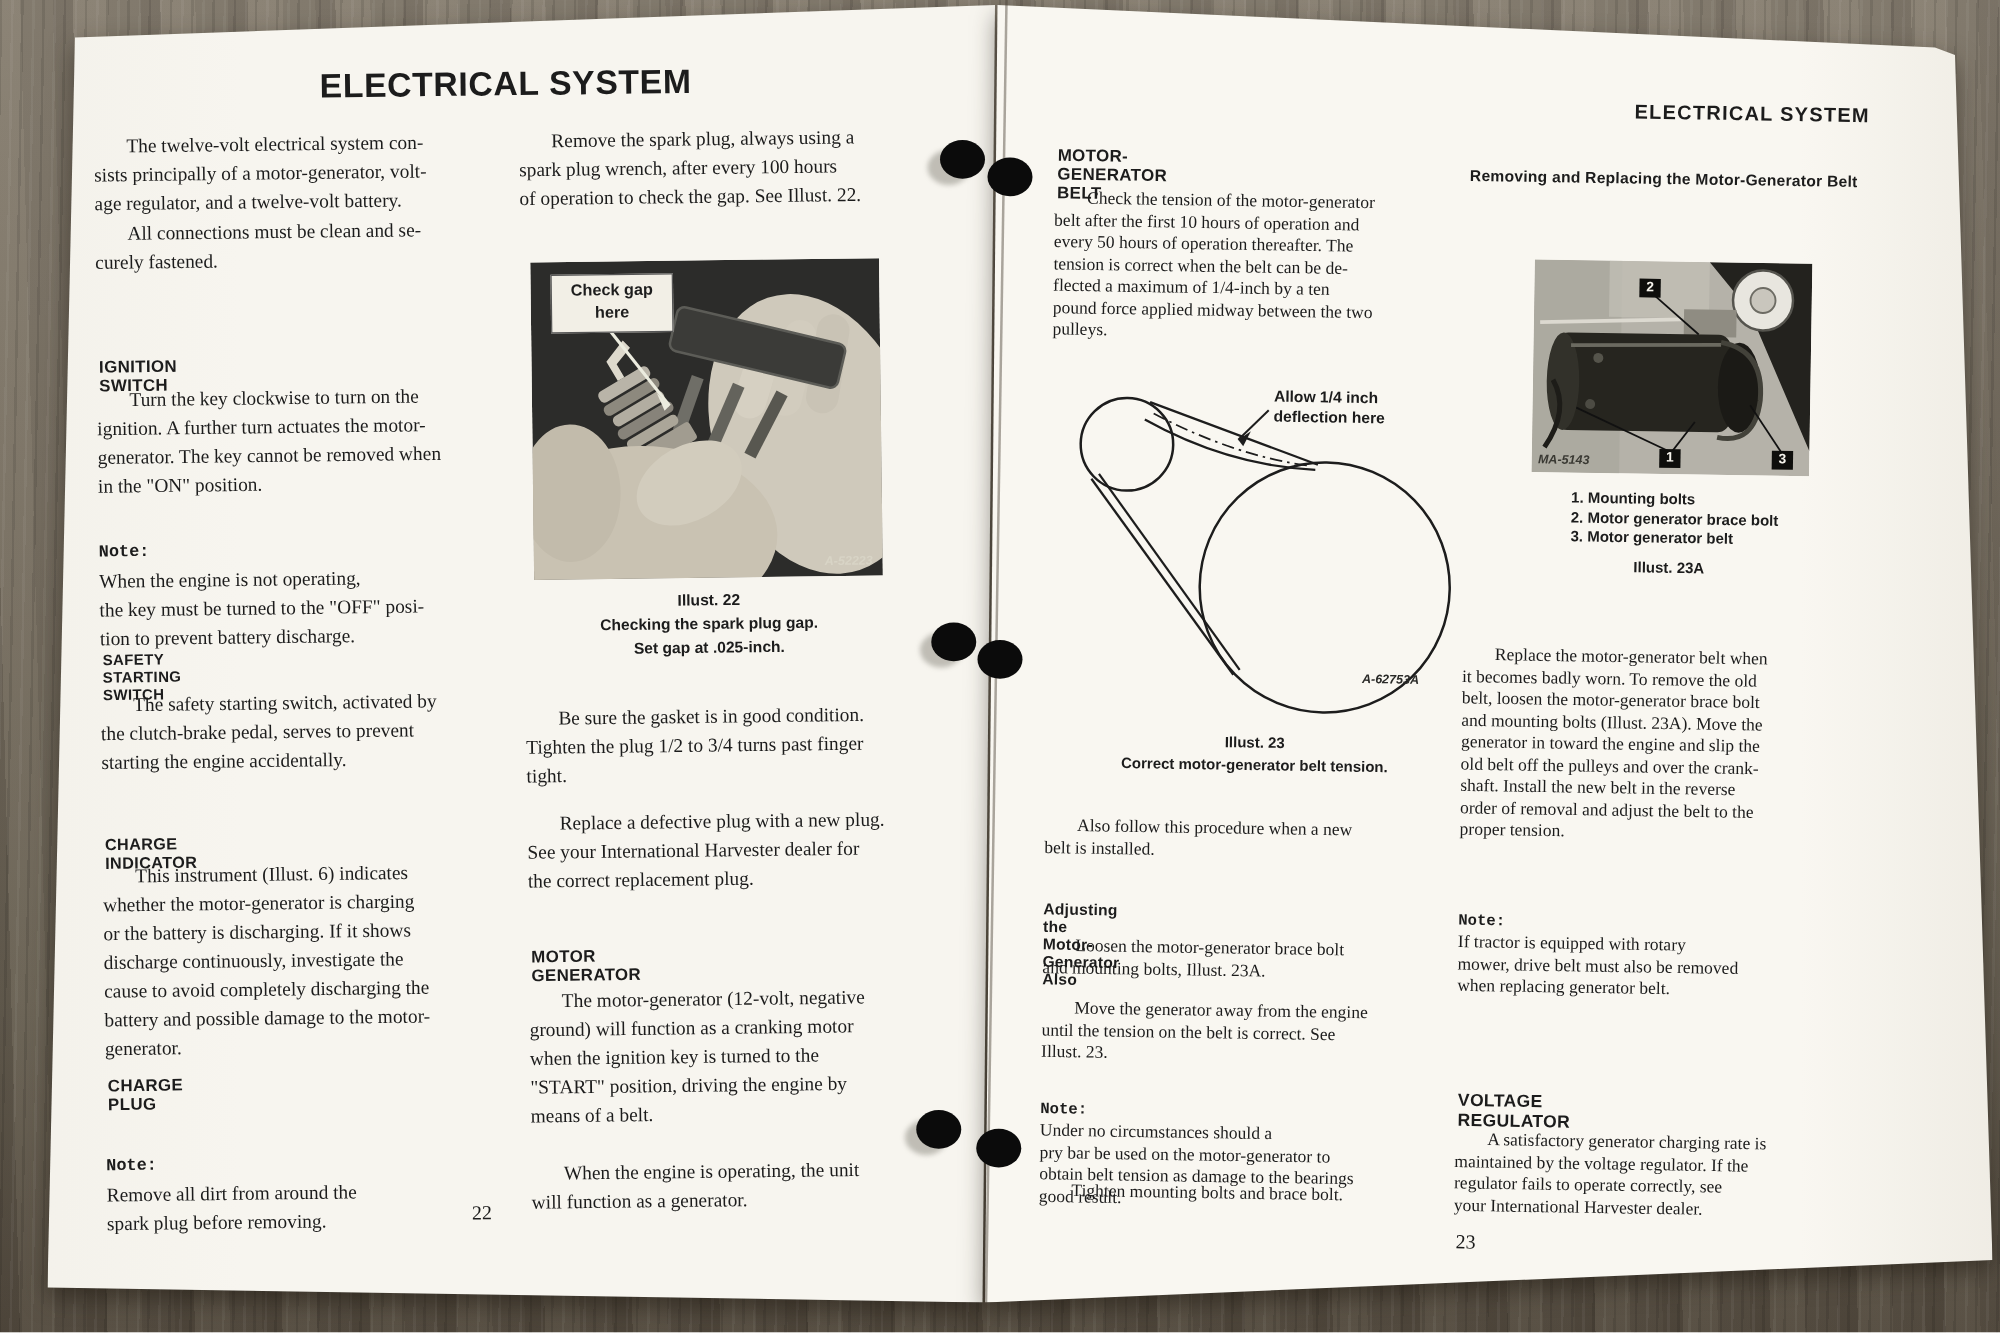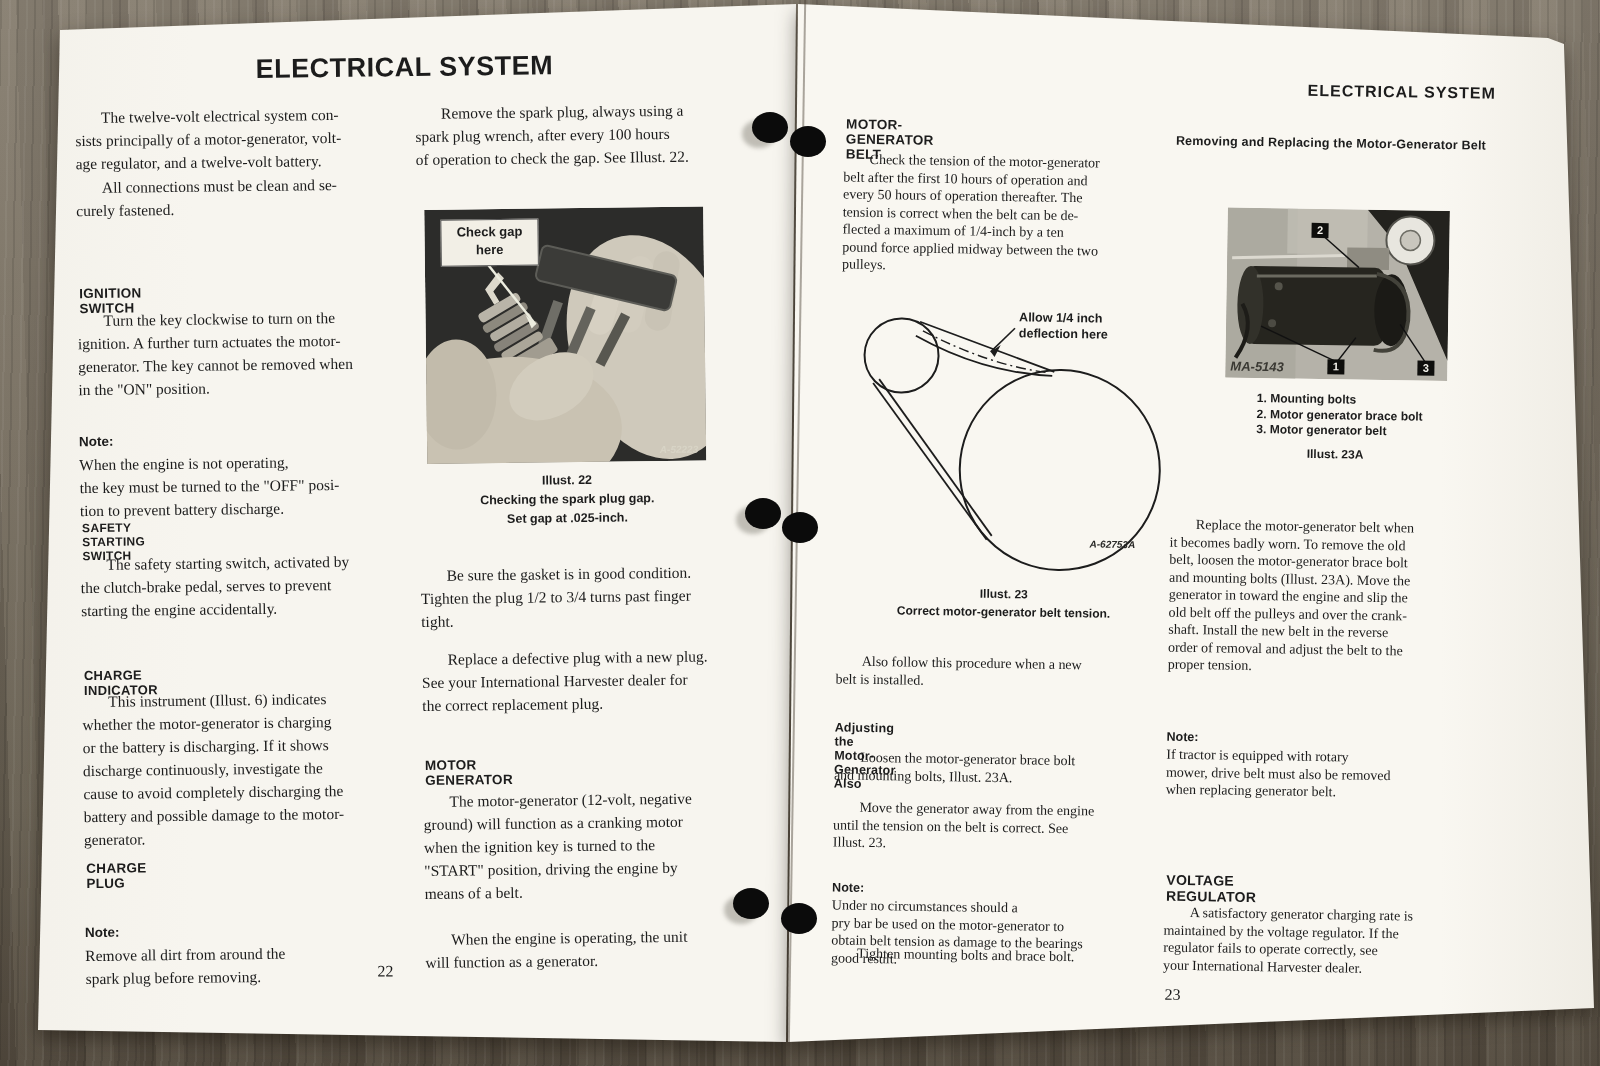--- a/index.html
+++ b/index.html
@@ -34,21 +34,21 @@
   .rp .p, .rp.p{font-size:14px;line-height:17.5px;}
   .h{font-family:"Liberation Sans",sans-serif;font-weight:bold;letter-spacing:0.3px;}
   .title{font-family:"Liberation Sans",sans-serif;font-weight:bold;font-size:27px;letter-spacing:0.5px;text-align:center;}
   .rheader{font-family:"Liberation Sans",sans-serif;font-weight:bold;font-size:16px;letter-spacing:1px;text-align:center;}
   .caption{white-space:pre-line;font-family:"Liberation Sans",sans-serif;font-weight:bold;text-align:center;}
   .lp .caption{font-size:12.5px;line-height:19px;}
   .rp .caption{font-size:12px;line-height:18px;}
   .note{white-space:pre-line;text-indent:14px;}
   .lp .note{font-size:15.5px;line-height:23px;}
   .rp .note{font-size:14px;line-height:17.5px;}
-  .note-label{font-family:Liberation Sans, sans-serif;font-weight:bold;}
+  .note-label{font-family:Liberation Mono, monospace;font-weight:bold;}
   .lp .note-label{font-size:13.5px;}
   .rp .note-label{font-size:12.5px;}
   .subhead{font-family:"Liberation Sans",sans-serif;font-weight:bold;font-size:12.5px;letter-spacing:0.2px;}
   .legend{white-space:pre-line;font-family:"Liberation Sans",sans-serif;font-weight:bold;font-size:12px;line-height:15.5px;}
   .pagenum{font-size:16px;text-align:center;}
   .hole{position:absolute;width:36px;height:31px;border-radius:50%;background:#0b0b0b;}
   .hole-shadow{position:absolute;width:34px;height:28px;border-radius:50%;background:rgba(90,85,75,0.35);filter:blur(2px);}
   .seam{position:absolute;left:796px;top:0;width:2px;height:1046px;background:rgba(70,63,52,0.45);transform:rotate(0.9deg);}
   .photo-label{position:absolute;white-space:pre-line;font-family:"Liberation Sans",sans-serif;font-weight:bold;}
   .check-gap-label{
@@ -260,21 +260,21 @@
           <g stroke="#111" stroke-width="1.4">
             <line x1="97" y1="28" x2="132" y2="58"></line>
             <line x1="110" y1="152" x2="35" y2="118"></line>
             <line x1="112" y1="152" x2="130" y2="128"></line>
             <line x1="200" y1="152" x2="174" y2="114"></line>
           </g>
         </svg>
         <div class="tag" style="left:84px;top:14px;">2</div>
         <div class="tag" style="left:102px;top:150px;">1</div>
         <div class="tag" style="left:192px;top:150px;">3</div>
-        <div class="abs photo-code" style="left:5px;bottom:4px;color:#3a3933;font-size:13px;">MA-5143</div>
+        <div class="abs photo-code" style="left:5px;bottom:4px;color:#3a3933;font-size:10px;">MA-5143</div>
       </div>
 
       <div class="abs legend" style="left:1255px;top:390px;width:280px;">1. Mounting bolts
 2. Motor generator brace bolt
 3. Motor generator belt</div>
 
       <div class="abs caption" style="left:1223px;top:443px;width:222px;">Illust. 23A</div>
 
       <div class="abs p" style="left:1170px;top:516px;width:342px;">Replace the motor-generator belt when
 it becomes badly worn. To remove the old

